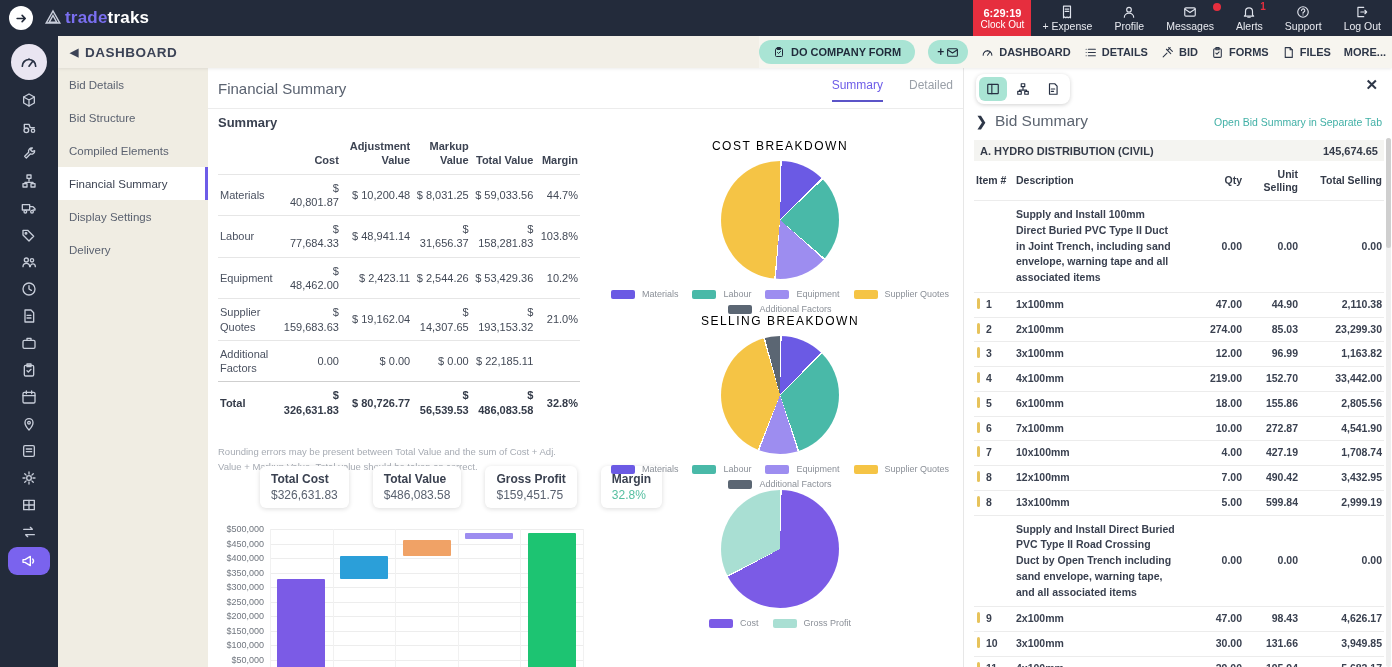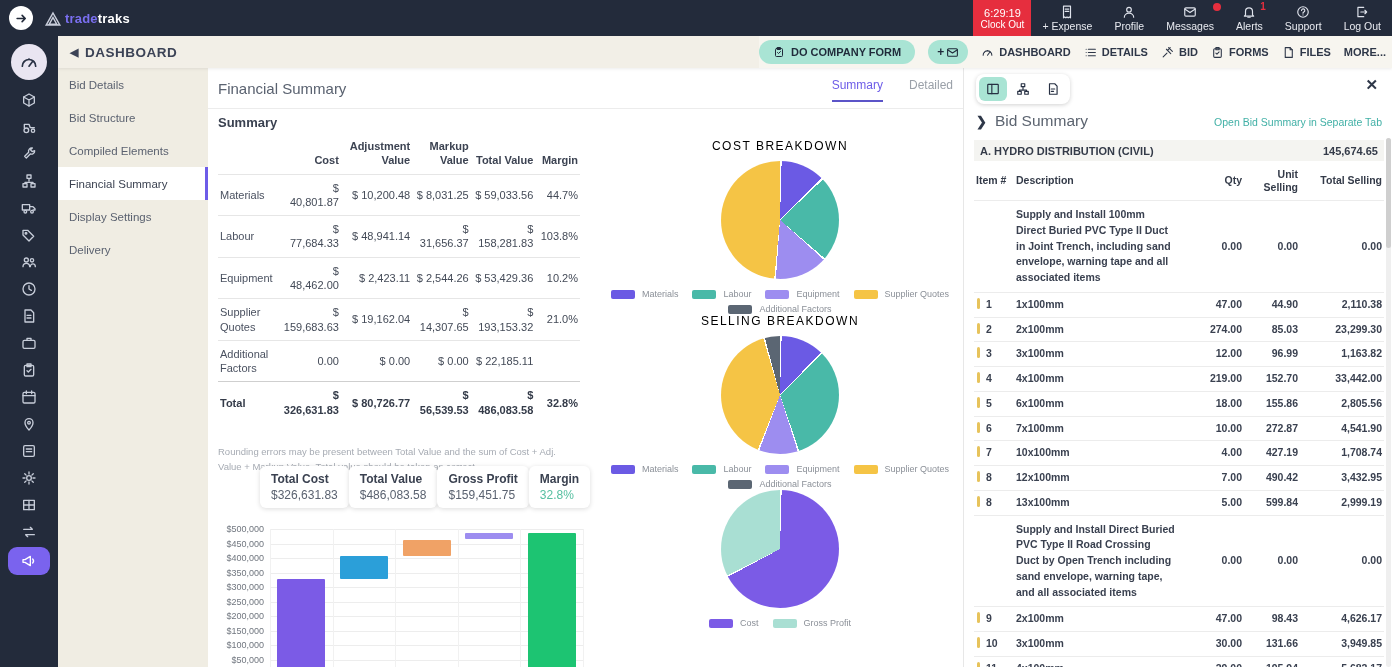--- a/index.html
+++ b/index.html
@@ -7,27 +7,27 @@
        font-family:"Liberation Sans",sans-serif;color:#3a4150;-webkit-font-smoothing:antialiased;}
   svg{display:block}
   .ico svg{width:100%;height:100%}
 
   
   .topbar{position:absolute;left:0;top:0;width:1392px;height:36px;background:#232b3b;z-index:5;
           display:flex;align-items:center;}
   .circ{width:24px;height:24px;border-radius:50%;background:#fff;color:#232b3b;margin-left:9px;
         display:flex;align-items:center;justify-content:center;cursor:pointer;}
   .circ svg{width:15px;height:15px}
-  .logo{display:flex;align-items:flex-end;margin-left:11px;font-weight:bold;font-size:13px;letter-spacing:.2px;cursor:pointer;}
+  .logo{display:flex;align-items:flex-start;margin-left:11px;font-weight:bold;font-size:17px;letter-spacing:.2px;cursor:pointer;}
   .logo-tri{width:18px;height:16px;color:#c9cedb;margin-right:3px}
   .logo-trade{color:#7a6ff0}.logo-traks{color:#fff}
   .top-right{margin-left:auto;display:flex;align-items:stretch;height:36px;}
   .clockout{background:#e62e3e;color:#fff;width:58px;display:flex;flex-direction:column;align-items:center;
             justify-content:center;font-size:10px;cursor:pointer;}
-  .clockout .time{font-weight:normal;font-size:11px}
+  .clockout .time{font-weight:bold;font-size:11px}
   .tb-item{position:relative;color:#e8eaf0;display:flex;flex-direction:column;align-items:center;justify-content:center;
            font-size:10.5px;padding:0 11px;cursor:pointer;white-space:nowrap;}
   .tb-item .ico{width:14px;height:14px;margin-bottom:1px;color:#dfe3ec}
   .dot{position:absolute;top:3px;right:4px;width:8px;height:8px;border-radius:50%;background:#e62e3e;}
   .nbadge{position:absolute;top:1px;right:8px;color:#e62e3e;font-weight:bold;font-size:10px;}
 
   
   .rail{position:absolute;left:0;top:36px;width:58px;height:631px;background:#232b3b;z-index:4;
         display:flex;flex-direction:column;align-items:center;padding-top:6px;box-sizing:border-box;}
   .rail-item{width:40px;height:27px;display:flex;align-items:center;justify-content:center;cursor:pointer;color:#c7cdd9;}
@@ -70,21 +70,21 @@
   .fin-tabs{position:absolute;right:10px;top:10px;display:flex;gap:26px;}
   .fin-tab{font-size:12px;color:#9aa0a8;padding-bottom:8px;cursor:pointer;}
   .fin-tab.active{color:#6d5ce8;border-bottom:2px solid #5b54c8;}
   .h2{position:absolute;left:10px;top:47px;font-size:13px;font-weight:bold;color:#3a4150;}
   table.fin{position:absolute;left:10px;top:68px;width:362px;border-collapse:collapse;font-size:11px;color:#434a57;}
   table.fin th{font-weight:bold;color:#3c4352;text-align:right;vertical-align:bottom;padding:4px 2px 6px;line-height:1.25;}
   table.fin td{text-align:right;vertical-align:middle;padding:6px 2px;border-top:1px solid #e6e6e6;line-height:1.3;}
   table.fin td.lbl,table.fin th.lbl{text-align:left;color:#4a5160;}
   table.fin tr.total td{font-weight:bold;color:#343b49;border-top:1px solid #cfcfcf;}
   .note{position:absolute;left:10px;top:366px;width:352px;font-size:9.5px;color:#a6abb3;line-height:1.6;}
-  .stats{position:absolute;left:52px;top:398px;display:flex;gap:0;}
+  .stats{position:absolute;left:52px;top:398px;display:flex;gap:24px;}
   .stat{background:#fff;border-radius:6px;box-shadow:0 1px 5px rgba(0,0,0,.14);padding:6px 11px;text-align:left;}
   .stat .sl{font-weight:bold;font-size:12px;color:#3a4150;margin-bottom:2px;}
   .stat .sv{font-size:12px;color:#5a6270;}
   .stat .sv.accent{color:#55bfa0;}
 
   
   .waterfall{position:absolute;left:10px;top:452px;width:368px;height:147px;overflow:hidden;}
   .wf-lab{position:absolute;width:46px;text-align:right;font-size:9px;color:#70767f;}
   .wf-grid{position:absolute;height:1px;background:#ededed;}
   .wf-vgrid{position:absolute;width:1px;background:#f1f1f1;}

